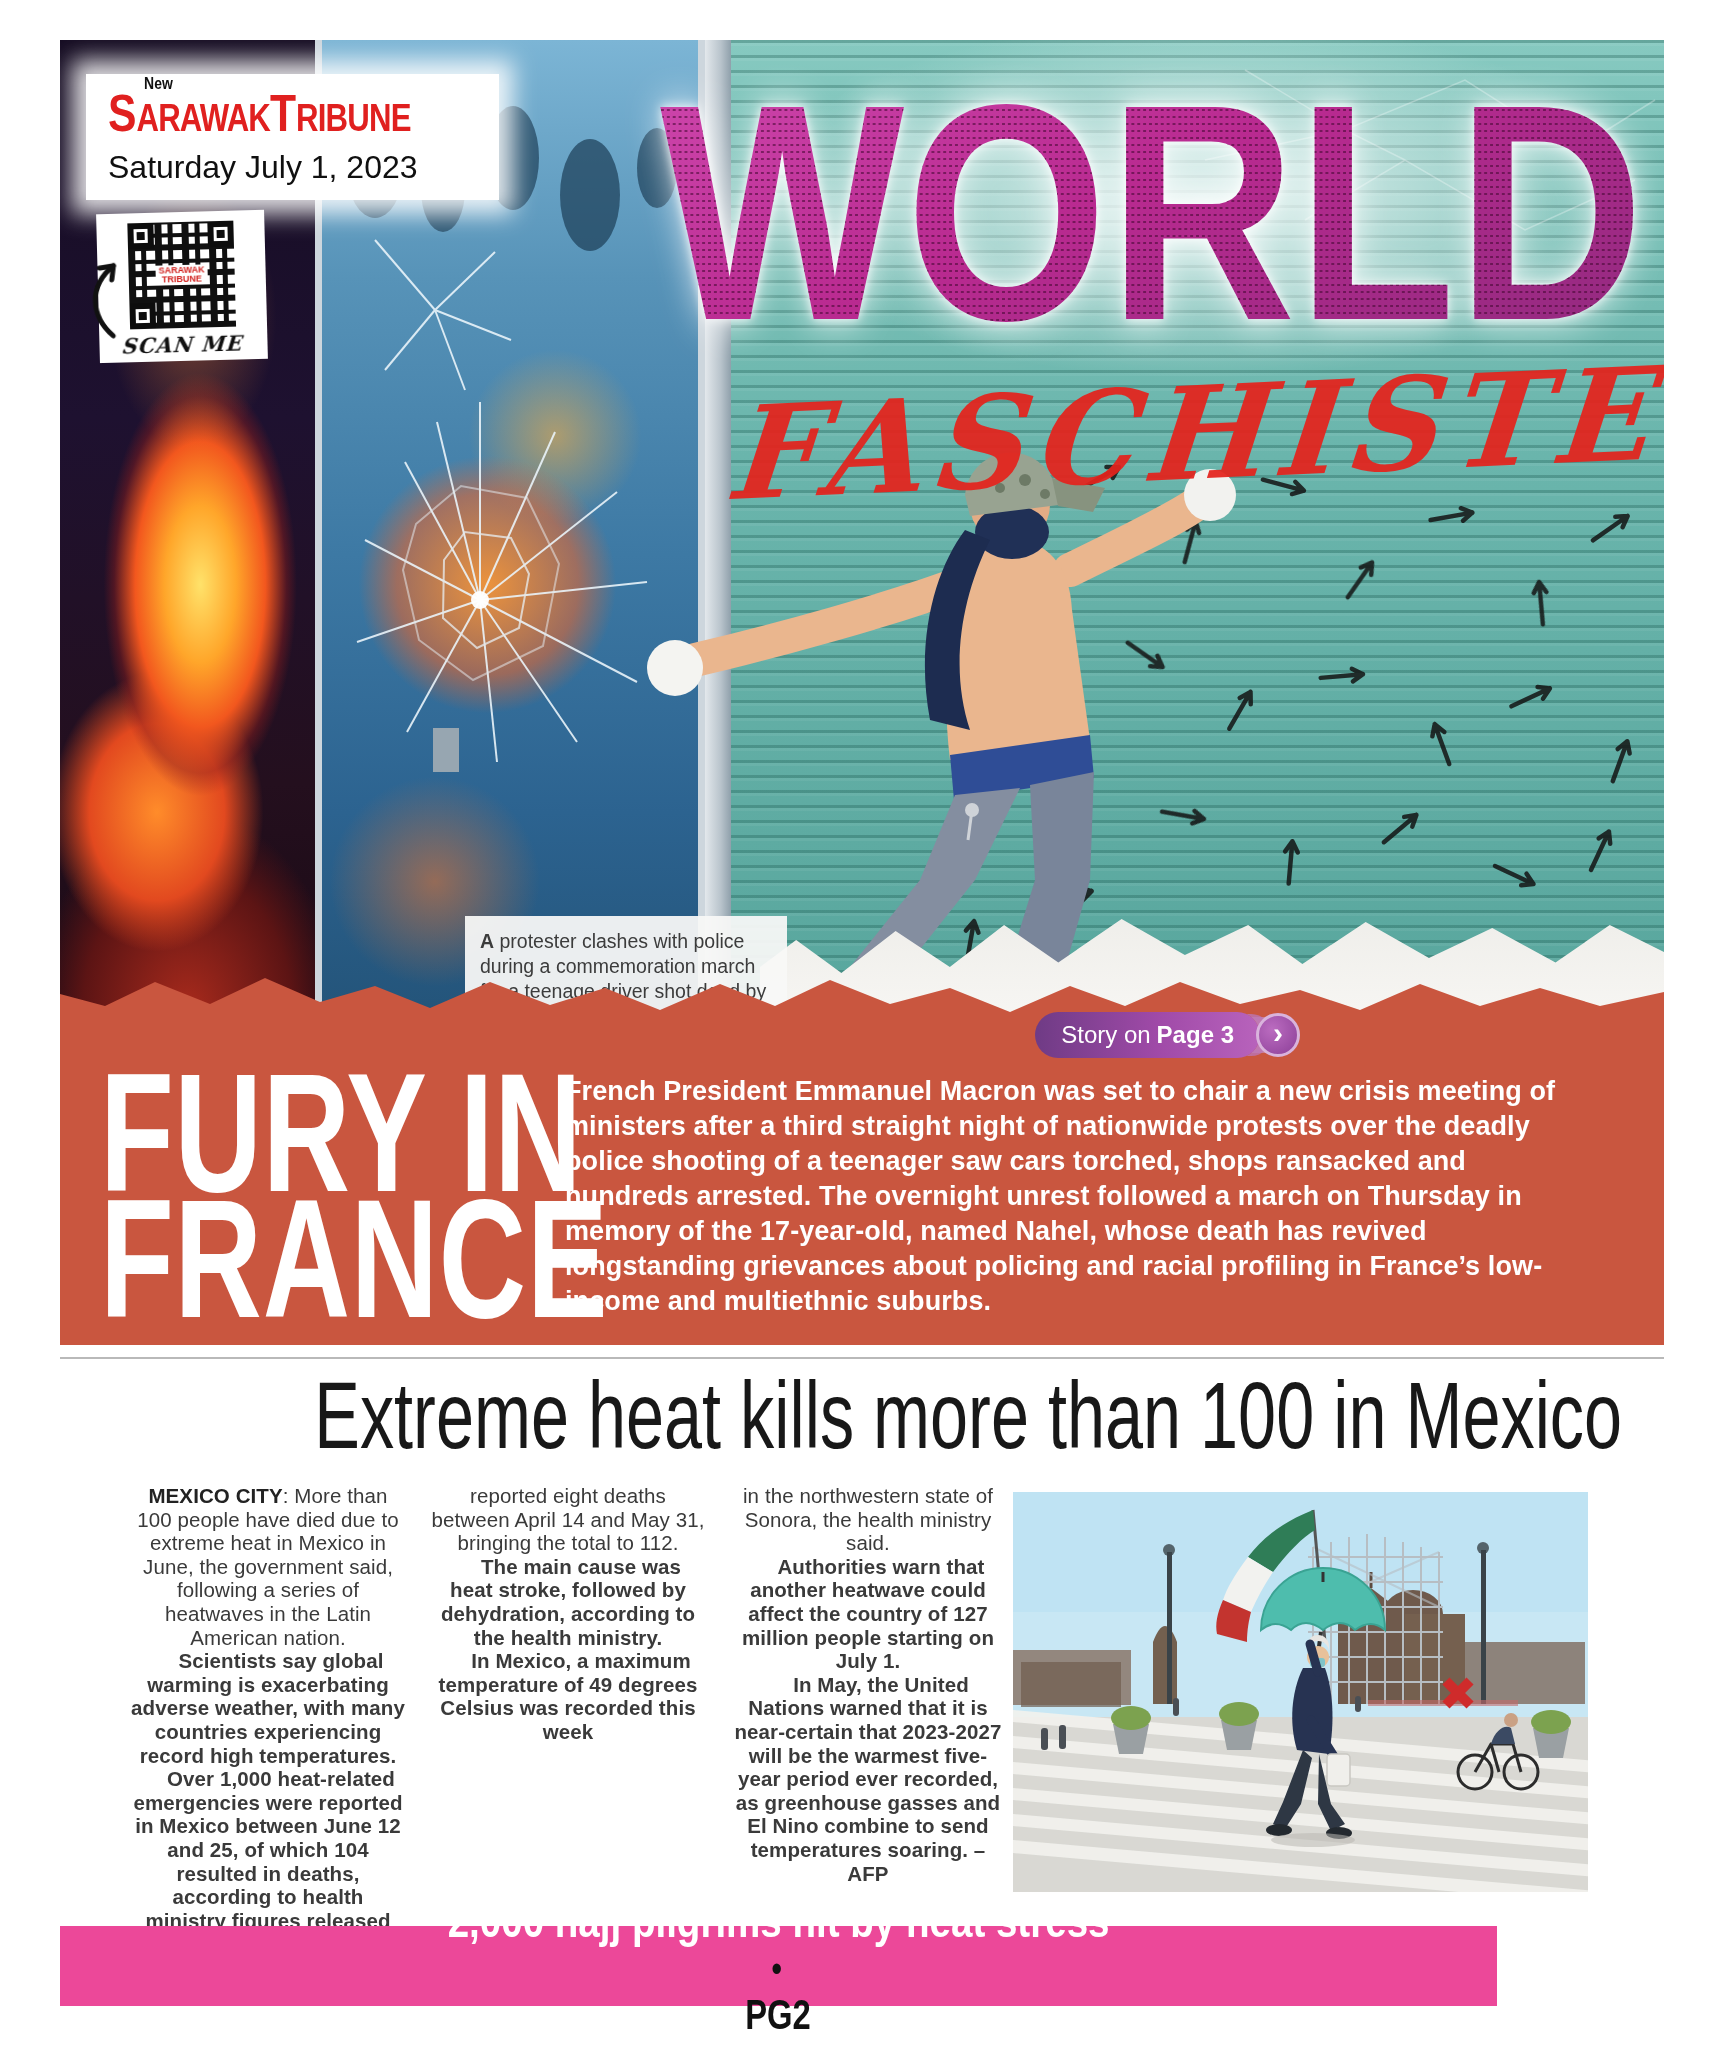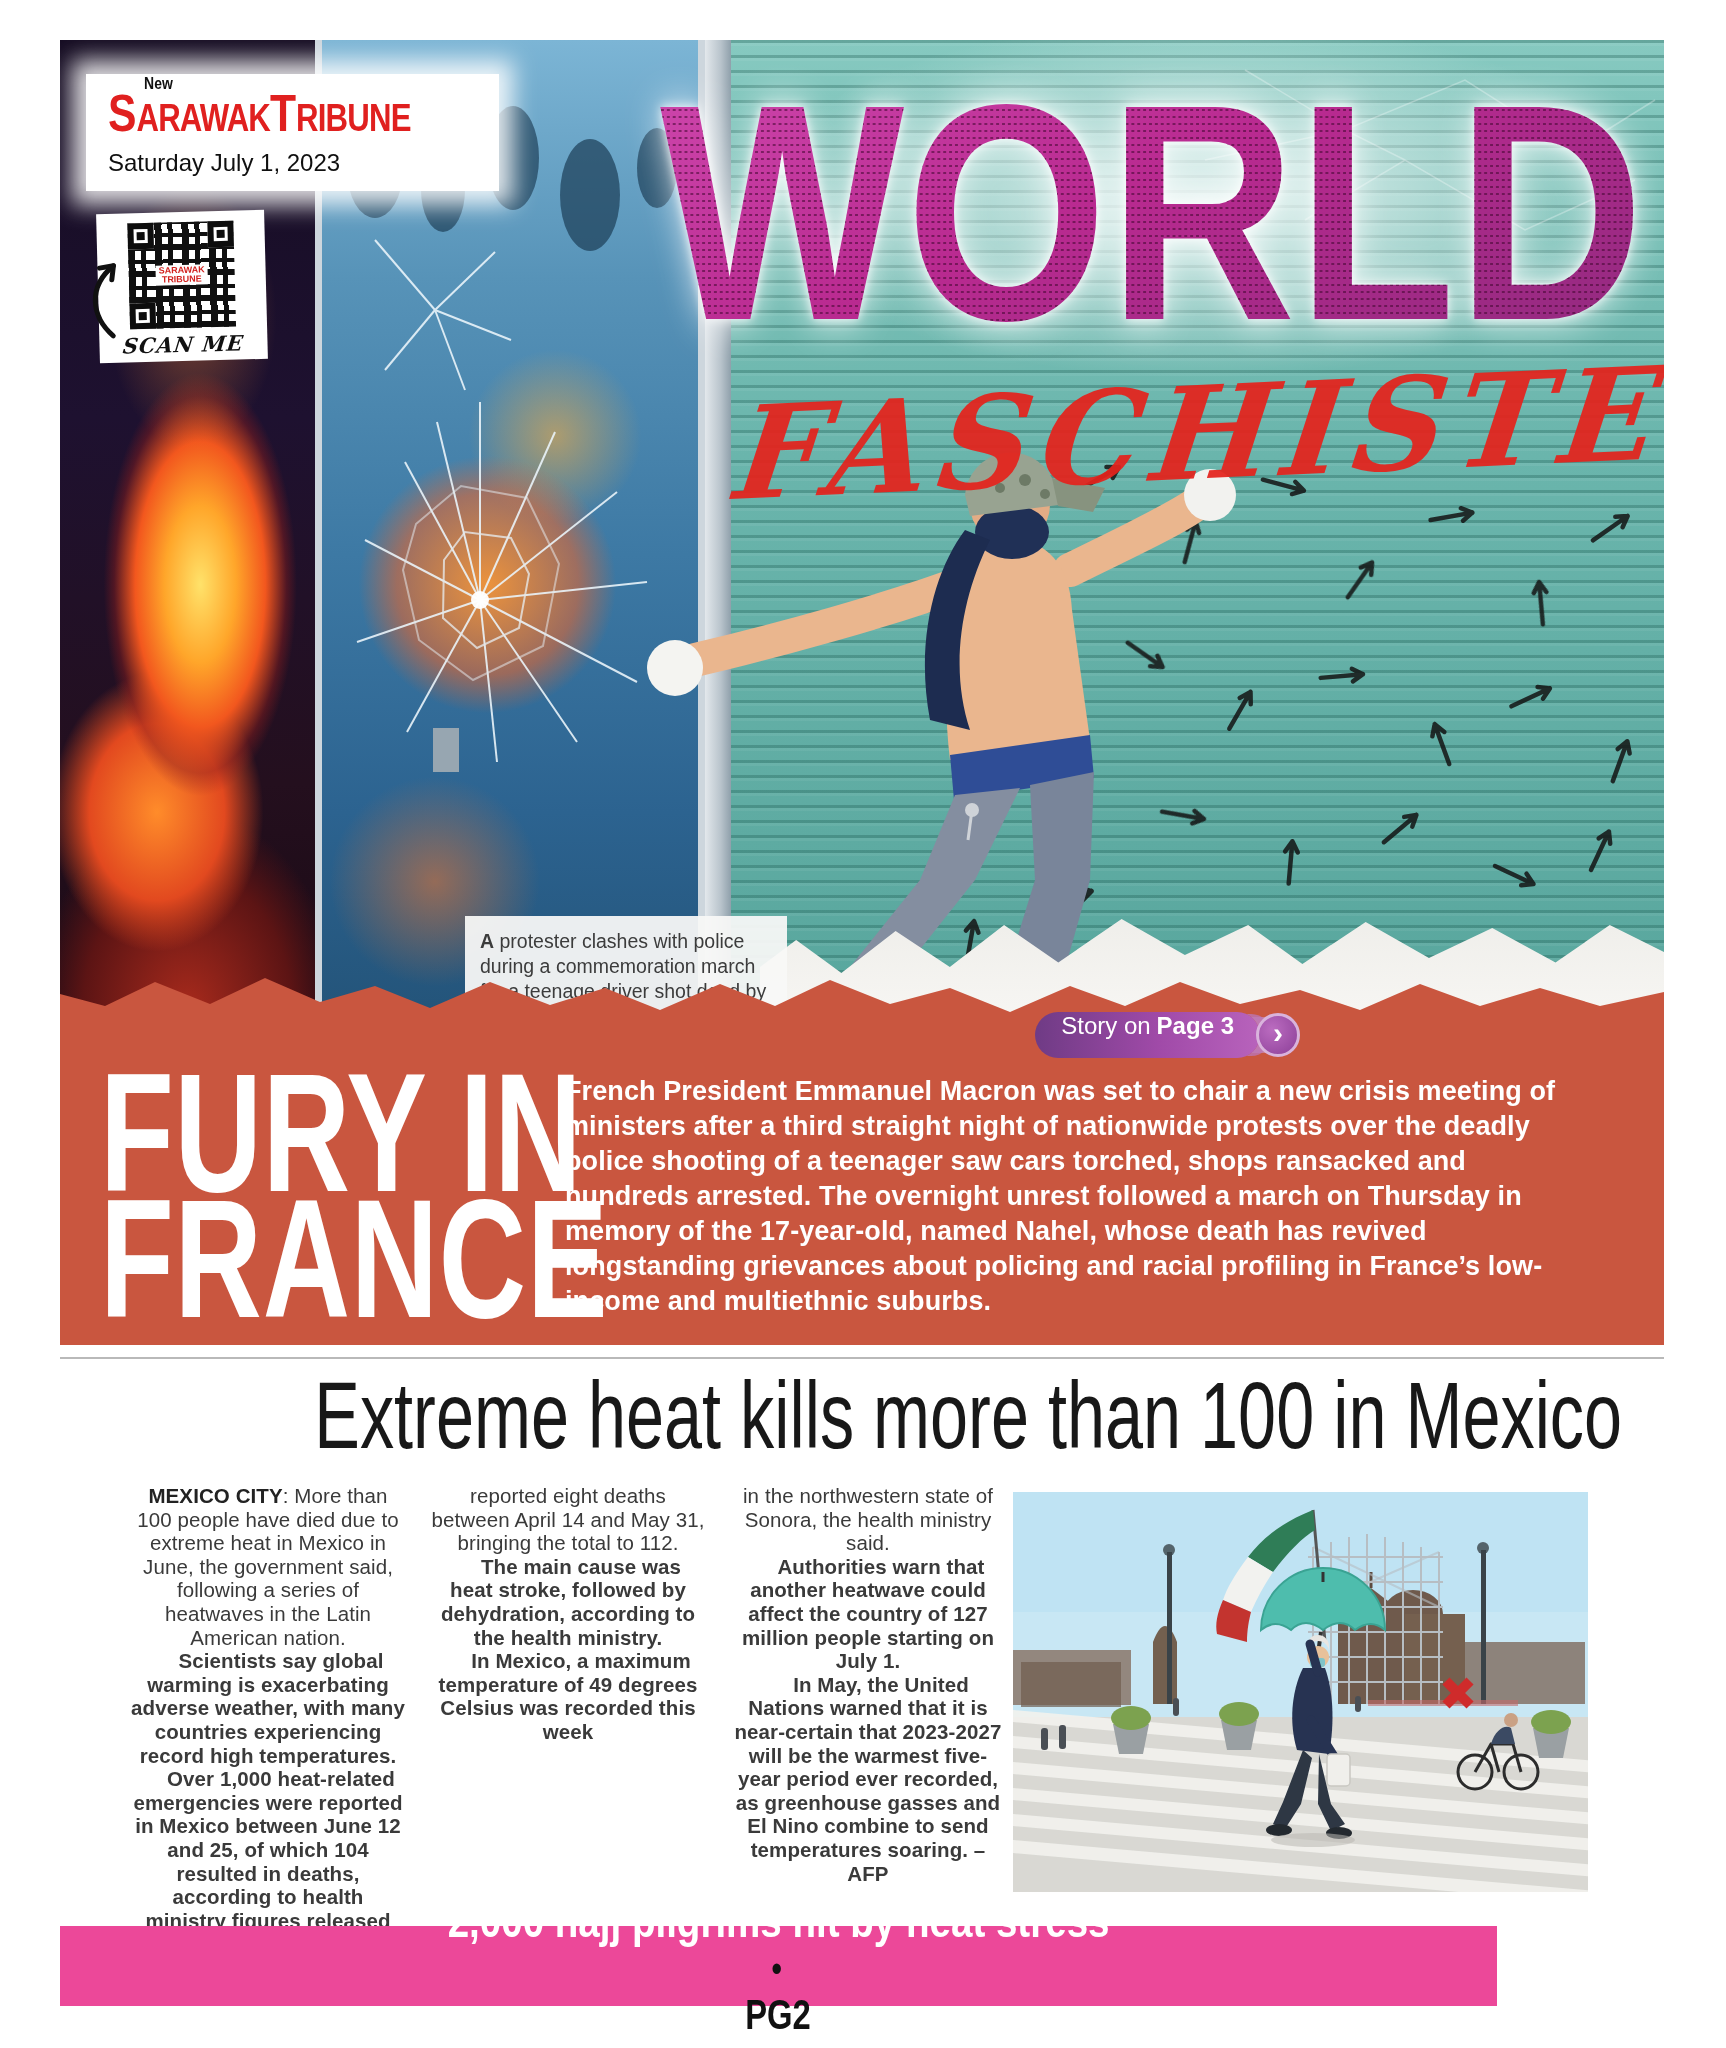--- a/index.html
+++ b/index.html
@@ -55,21 +55,21 @@
   }
   
   .masthead{
     position:absolute;left:26px;top:34px;z-index:9;background:#ffffff;
     padding:16px 22px 14px 22px;box-shadow:0 0 22px 14px rgba(255,255,255,.85);
   }
   .logo-row{position:relative;transform:scaleX(.82);transform-origin:left;white-space:nowrap;color:#e0201f;font-weight:700;line-height:.9;}
   .logo-row .big{font-size:52px;}
   .logo-row .small{font-size:38px;letter-spacing:-1px;}
   .new-label{position:absolute;left:44px;top:-14px;font-size:17px;font-weight:700;color:#111;letter-spacing:0;}
-  .mast-date{margin-top:12px;font-size:24px;color:#101010;}
+  .mast-date{margin-top:12px;font-size:32px;color:#101010;}
   
   .qr-wrap{position:absolute;left:38px;top:172px;z-index:9;width:152px;background:#fff;padding:10px 8px 4px;transform:rotate(-1.5deg);}
   .qr{width:106px;height:106px;margin:0 auto;position:relative;
     background:
       repeating-linear-gradient(90deg,#101010 0 7px,transparent 7px 13px,#101010 13px 18px,transparent 18px 27px),
       repeating-linear-gradient(0deg,#101010 0 6px,#fff 6px 13px,#101010 13px 17px,#fff 17px 26px);
   }
   .qr-eye{position:absolute;width:26px;height:26px;border:6px solid #0d0d0d;background:#fff;box-sizing:border-box;}
   .qr-eye i{position:absolute;left:3px;top:3px;width:8px;height:8px;background:#0d0d0d;}
   .qr-eye.tl{left:0;top:0}.qr-eye.tr{right:0;top:0}.qr-eye.bl{left:0;bottom:0}
@@ -100,21 +100,21 @@
     font-size:168px;line-height:126px;transform:scaleX(.72);transform-origin:left top;letter-spacing:1px;
   }
   .intro{
     position:absolute;left:505px;top:44px;width:1005px;color:#ffffff;
     font-size:27px;line-height:35px;font-weight:700;letter-spacing:.1px;
   }
   
   .story-pill{
     position:absolute;right:404px;top:52px;height:46px;z-index:12;
     background:linear-gradient(90deg,#6f3b85 0%,#a04aa8 55%,#b863bc 100%);
-    border-radius:25px;padding:0 26px;display:flex;
+    border-radius:25px;padding:0 26px;display:flex;align-items:center;
     color:#fff;font-size:24px;white-space:nowrap;
     box-shadow:14px 0 0 -2px rgba(186,120,190,.75), 27px 0 0 -5px rgba(208,160,212,.55);
   }
   .story-pill .pg{font-weight:700;margin-left:6px;}
   .story-chev{
     position:absolute;right:-40px;top:1px;width:44px;height:44px;border-radius:50%;
     background:radial-gradient(circle at 35% 35%, #bb6cc0, #8c3f98);
     border:3px solid #d9b3dc;box-sizing:border-box;color:#fff;font-size:30px;font-weight:700;
     display:flex;align-items:center;justify-content:center;line-height:1;padding-bottom:4px;
   }

